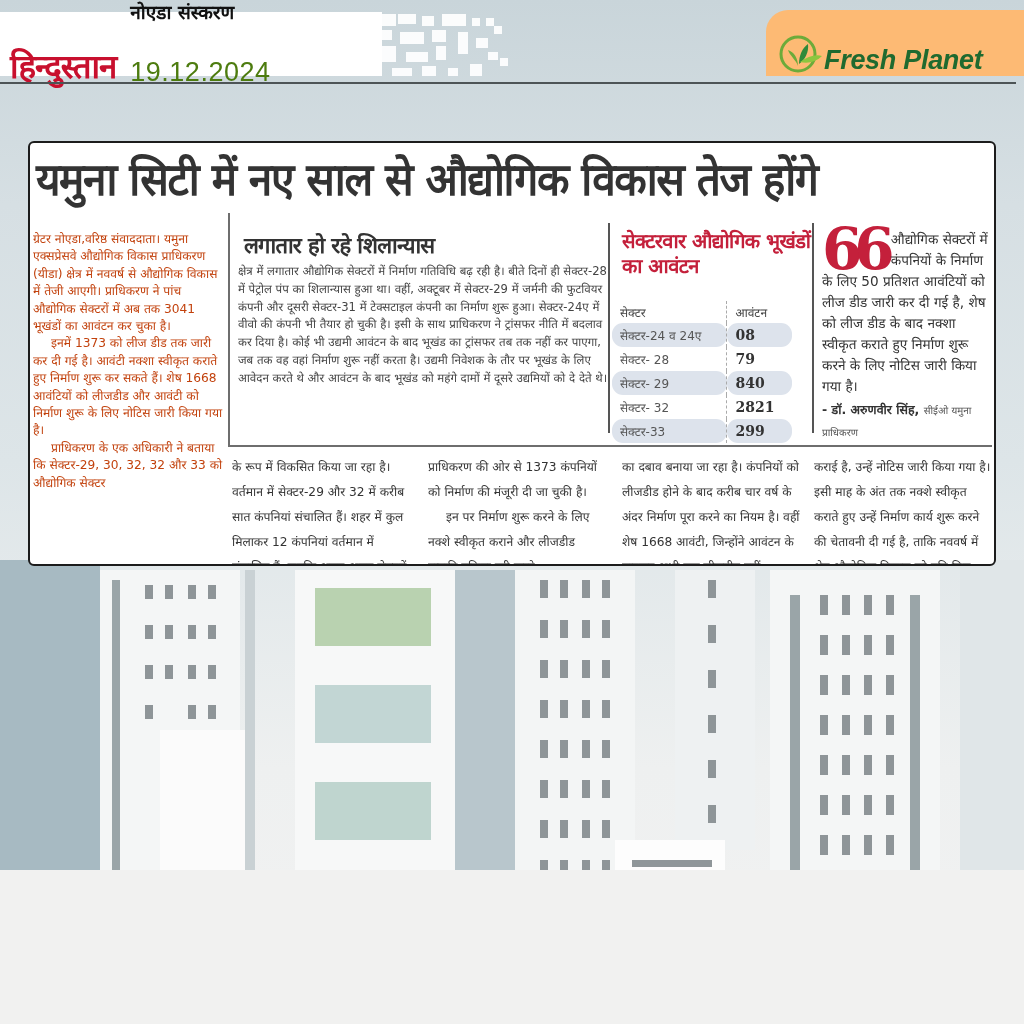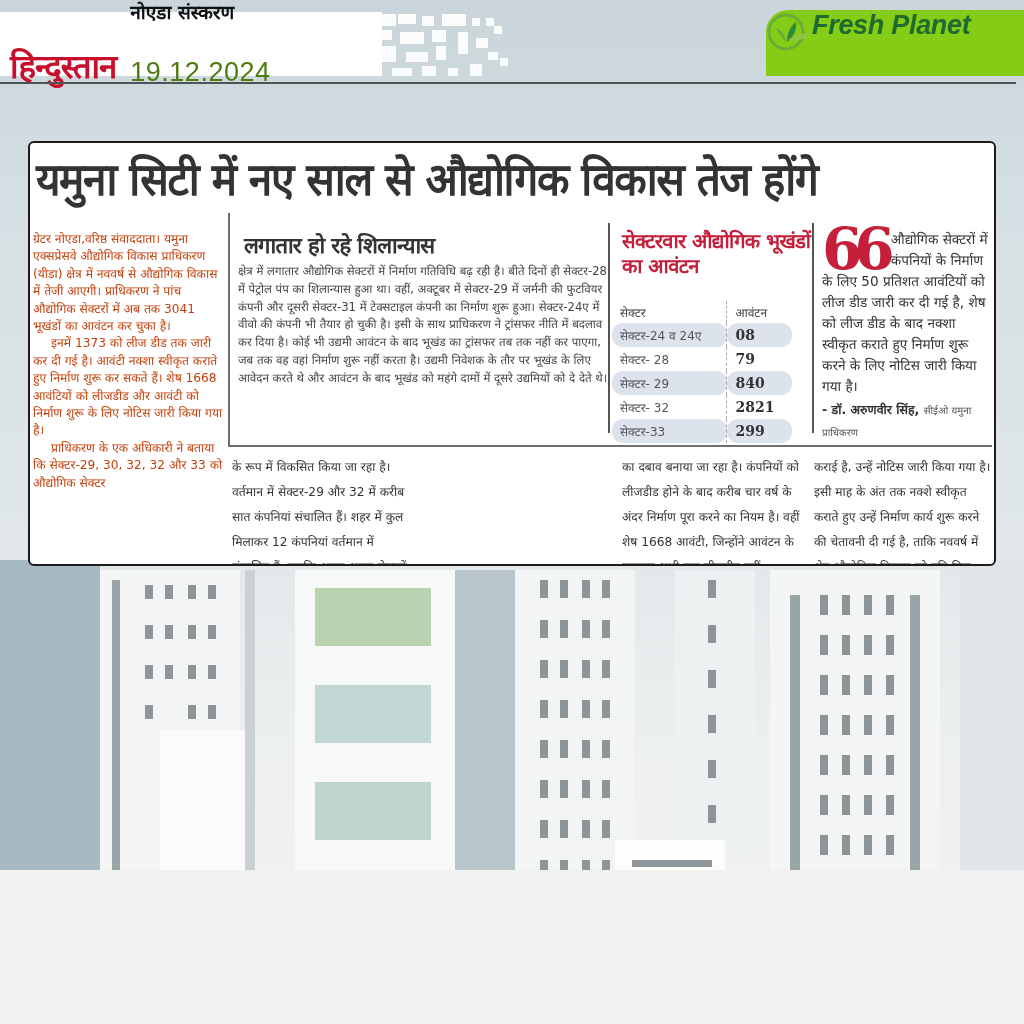--- a/index.html
+++ b/index.html
@@ -22,22 +22,22 @@
       margin-top: 44px;
     }
     .edition-box { margin-left: 14px; display: flex; flex-direction: column; line-height: 1; gap: 24px; }
     .edition-name { font-size: 19px; font-weight: 700; color: #111; }
     .edition-date { font-family: "Liberation Sans", sans-serif; font-size: 27px; color: #4d7c0f; margin-top: 13px; letter-spacing: 0.5px; }
     .pixel-deco { position: absolute; left: 382px; top: 12px; width: 165px; height: 64px; }
     .pixel-deco span { position: absolute; background: #fff; opacity: 0.92; }
     .header-rule { position: absolute; left: 0; top: 82px; width: 1016px; height: 2px; background: #4d5456; }
     .brand-box {
       position: absolute; left: 766px; top: 10px; width: 258px; height: 66px;
-      background: #84cc16; border-top-left-radius: 22px;
-      display: flex; align-items: flex-start; padding-left: 0;
+      background: #fdba74; border-top-left-radius: 22px;
+      display: flex; align-items: flex-end; padding-left: 12px;
     }
     .brand-logo { width: 44px; height: 44px; }
     .brand-name {
       font-family: "Liberation Sans", sans-serif; font-style: italic; font-weight: 700;
       font-size: 27px; color: #1f6a2f; margin-left: 2px; letter-spacing: -0.3px;
     }
 
     
     .city { position: absolute; left: 0; top: 560px; width: 1024px; height: 464px; }
     .ground { position: absolute; left: 0; top: 870px; width: 1024px; height: 154px; background: #f1f1f0; }
@@ -338,15 +338,19 @@
       <span class="quote-mark">66</span>
       <span>औद्योगिक सेक्टरों में कंपनियों के निर्माण के लिए 50 प्रतिशत आवंटियों को लीज डीड जारी कर दी गई है, शेष को लीज डीड के बाद नक्शा स्वीकृत कराते हुए निर्माण शुरू करने के लिए नोटिस जारी किया गया है।</span>
       <div class="quote-author">
         <span>- डॉ. अरुणवीर सिंह,</span>
         <span class="quote-role">सीईओ यमुना प्राधिकरण</span>
       </div>
     </div>
   </div>
 
   <div class="col-bottom" style="left:202px;">के रूप में विकसित किया जा रहा है। वर्तमान में सेक्टर-29 और 32 में करीब सात कंपनियां संचालित हैं। शहर में कुल मिलाकर 12 कंपनियां वर्तमान में संचालित हैं, जबकि अलग-अलग सेक्टरों में</div>
+  <div class="col-bottom" style="left:398px;">
+    <p>प्राधिकरण की ओर से 1373 कंपनियों को निर्माण की मंजूरी दी जा चुकी है।</p>
+    <p class="indent">इन पर निर्माण शुरू करने के लिए नक्शे स्वीकृत कराने और लीजडीड इत्यादि प्रक्रिया पूरी करने</p>
+  </div>
   <div class="col-bottom" style="left:592px;">का दबाव बनाया जा रहा है। कंपनियों को लीजडीड होने के बाद करीब चार वर्ष के अंदर निर्माण पूरा करने का नियम है। वहीं शेष 1668 आवंटी, जिन्होंने आवंटन के बावजूद अभी तक लीजडीड नहीं</div>
   <div class="col-bottom" style="left:784px;">कराई है, उन्हें नोटिस जारी किया गया है। इसी माह के अंत तक नक्शे स्वीकृत कराते हुए उन्हें निर्माण कार्य शुरू करने की चेतावनी दी गई है, ताकि नववर्ष में क्षेत्र औद्योगिक विकास को गति मिल सके।</div>
 </div>
 
 </body></html>

